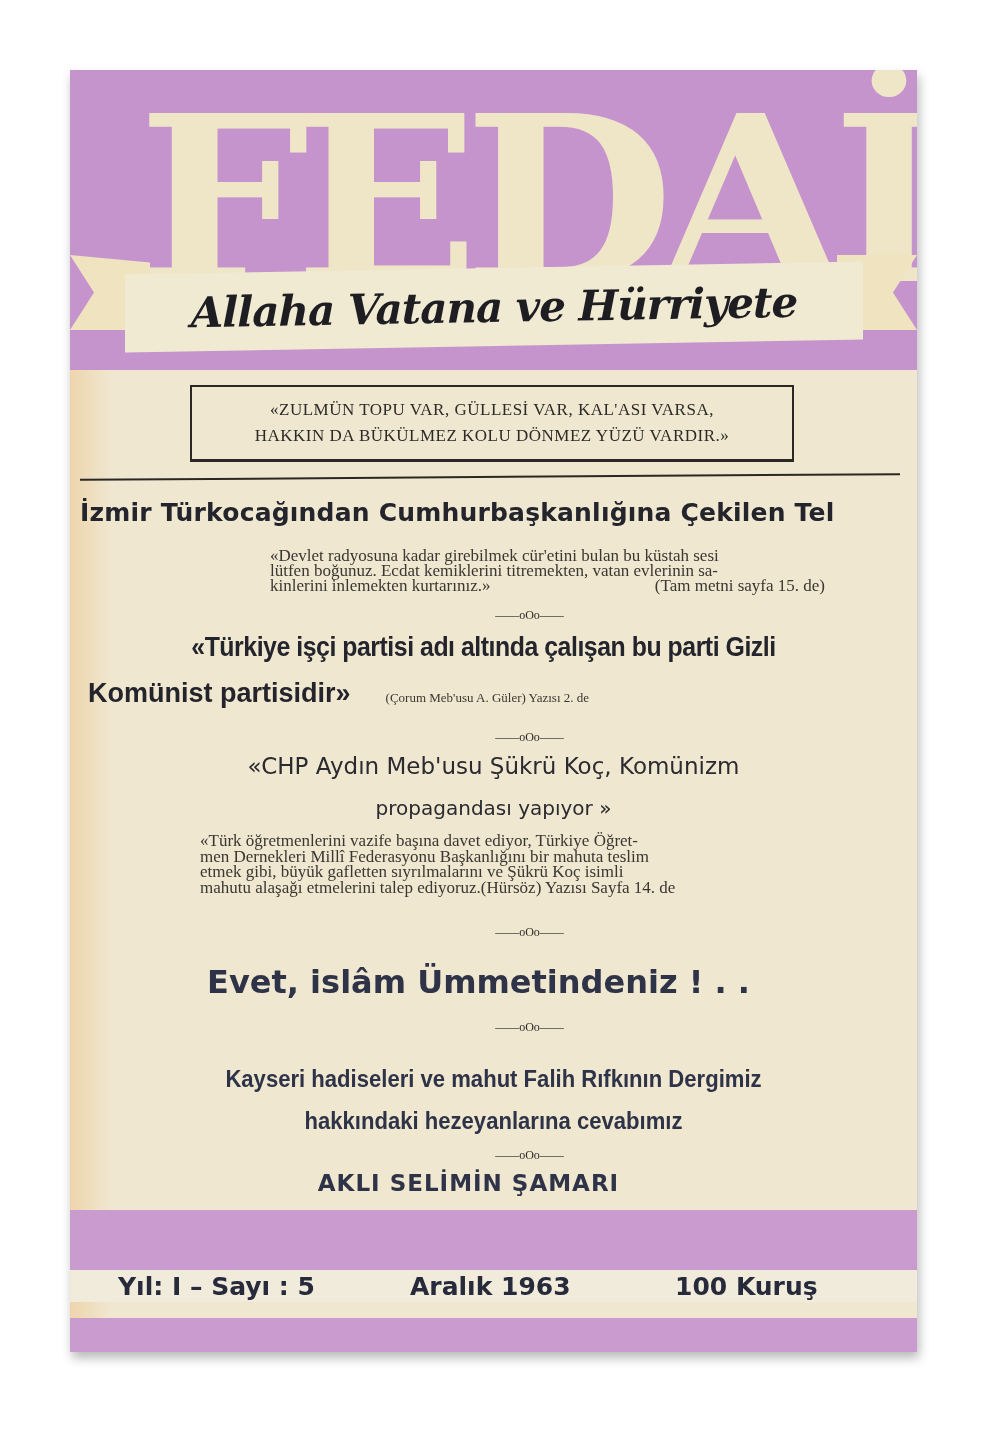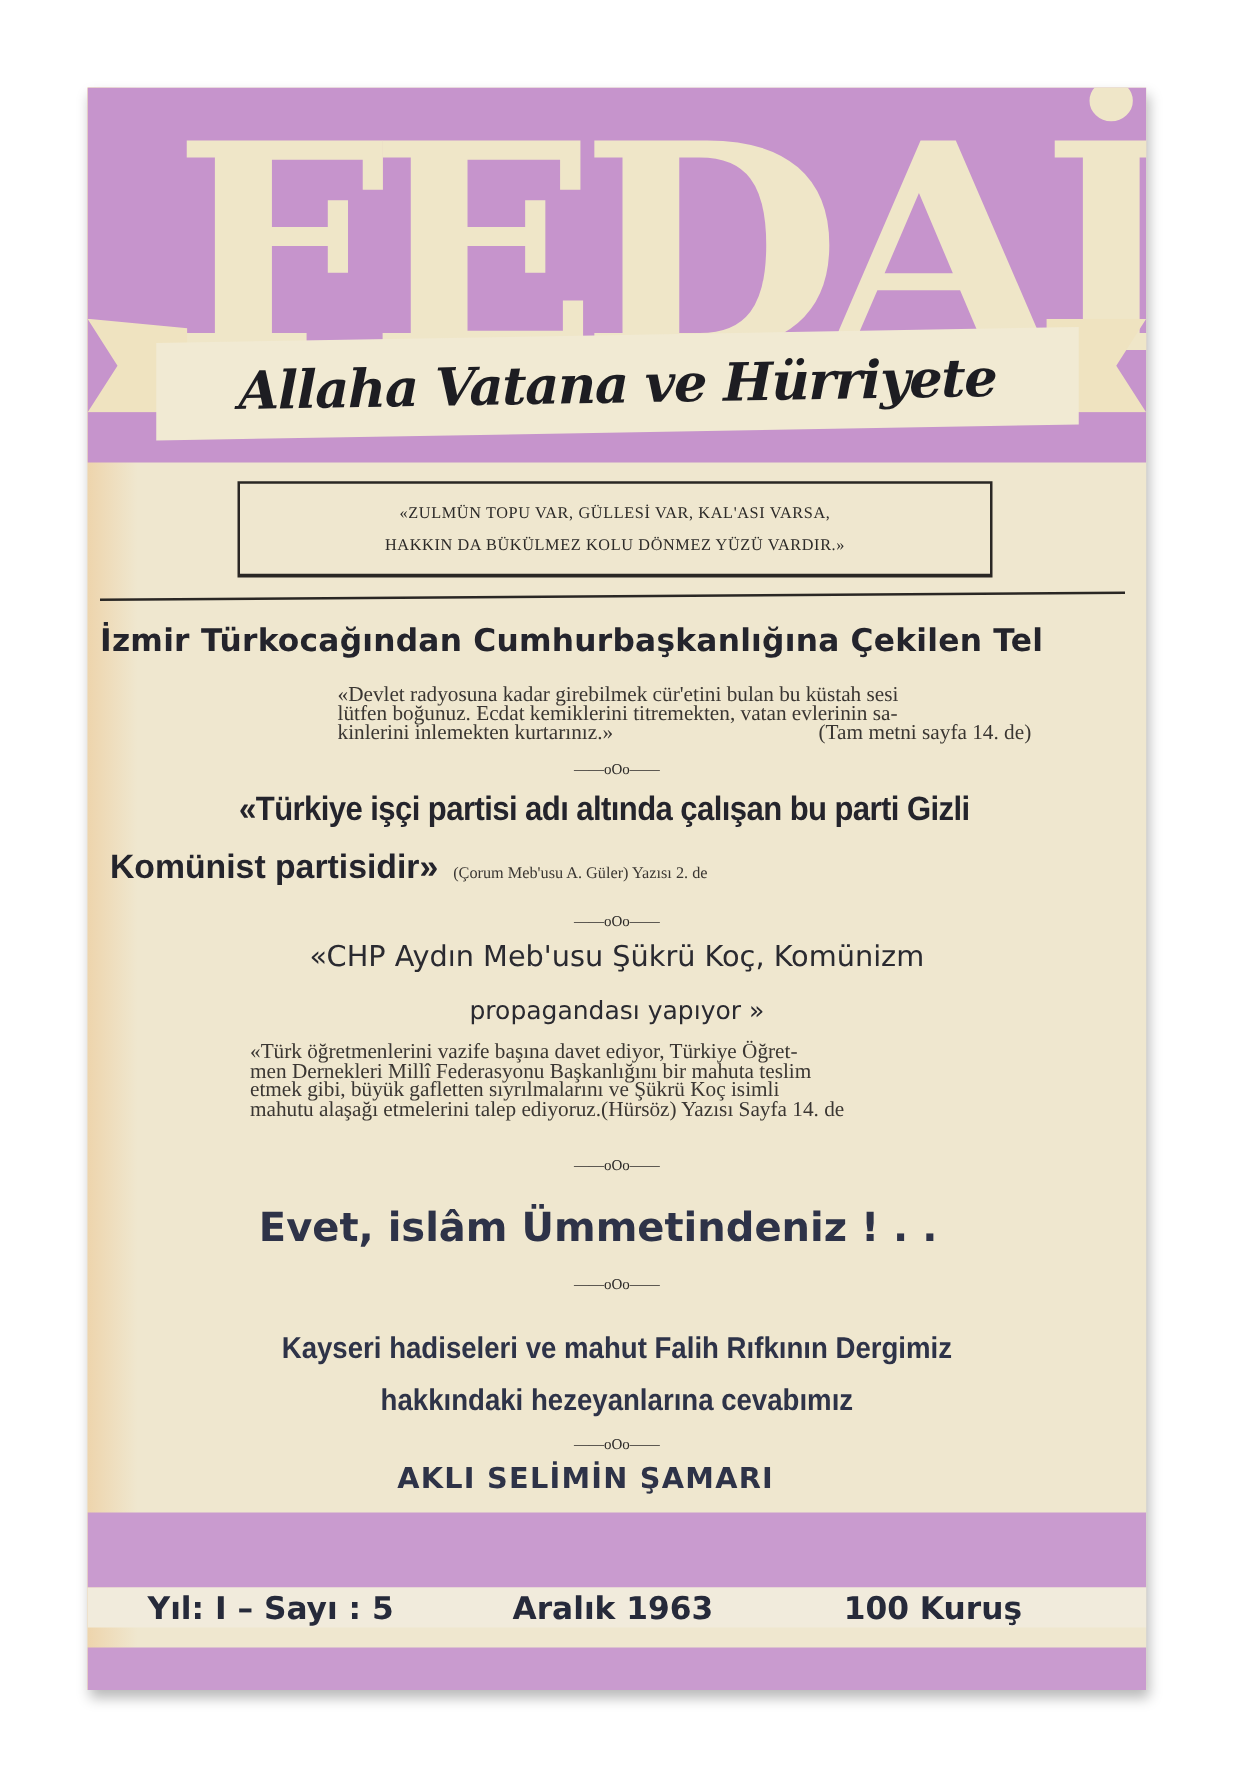--- a/index.html
+++ b/index.html
@@ -39,49 +39,49 @@
       transform: skewY(-1deg);
     }
     .slogan {
       font-family: "DejaVu Serif", serif; font-style: italic; font-weight: bold;
       font-size: 42px; color: #1d1d22; letter-spacing: -1px;
     }
     .quote-box {
       position: absolute; left: 120px; top: 315px; width: 600px; height: 72px;
       border: 2px solid #2a2724; border-bottom-width: 3px;
       display: flex; flex-direction: column; align-items: center; justify-content: center;
-      font-family: "Liberation Serif", serif; font-size: 13px; color: #2c2a28;
+      font-family: "Liberation Serif", serif; font-size: 17px; color: #2c2a28;
       line-height: 26px; letter-spacing: 0.5px;
     }
     .rule {
       position: absolute; left: 10px; top: 406px; width: 820px; height: 2px;
       background: #2a2724; transform: rotate(-0.4deg);
     }
     .headline {
       position: absolute; left: 0; width: 100%; text-align: center; color: #24242c;
     }
     .h-izmir { top: 428px; font-family: "DejaVu Sans", sans-serif; font-weight: bold; font-size: 25px; left: 10px; text-align: left; letter-spacing: 0.2px; }
     .para {
       position: absolute; font-family: "Liberation Serif", serif; font-size: 17px;
       line-height: 15px; color: #3a3632; text-align: justify;
     }
     .p-izmir { left: 200px; top: 478px; width: 555px; }
     .p-izmir .last { display: flex; justify-content: space-between; }
     .sep {
       position: absolute; left: 0; width: 100%; text-align: center;
-      font-family: "Liberation Serif", serif; font-size: 12px; color: #2c2a28;
+      font-family: "Liberation Serif", serif; font-size: 12px; color: #2c2a28; padding-left: 36px;
     }
     .h-tip {
       top: 562px; font-family: "Liberation Sans", sans-serif; font-weight: bold;
       font-size: 27px; letter-spacing: -0.5px; transform: scaleX(0.92); left: -10px;
     }
     .h-tip2 {
       position: absolute; top: 608px; left: 18px; color: #24242c;
       font-family: "Liberation Sans", sans-serif; font-weight: bold; font-size: 27px;
-      display: flex; align-items: baseline; gap: 12px;
+      display: flex; align-items: baseline; gap: 35px;
     }
     .h-tip2 .src { font-family: "Liberation Serif", serif; font-weight: normal; font-size: 13px; color: #3a3632; }
     .h-chp { top: 683px; font-family: "DejaVu Sans", sans-serif; font-size: 23px; color: #2a2a30; }
     .h-chp2 { top: 726px; font-family: "DejaVu Sans", sans-serif; font-size: 20px; color: #2a2a30; }
     .p-chp { left: 130px; top: 763px; width: 584px; line-height: 15.5px; }
     .h-islam {
       top: 893px; font-family: "DejaVu Sans", sans-serif; font-weight: bold; font-size: 32px;
       color: #2e3348; left: -15px;
     }
     .h-kayseri {
@@ -133,21 +133,21 @@
     <div>HAKKIN DA BÜKÜLMEZ KOLU DÖNMEZ YÜZÜ VARDIR.»</div>
   </div>
   <div class="rule"></div>
 
   <div class="headline h-izmir">İzmir Türkocağından Cumhurbaşkanlığına Çekilen Tel</div>
   <div class="para p-izmir">
     <div>«Devlet radyosuna kadar girebilmek cür'etini bulan bu küstah sesi</div>
     <div>lütfen boğunuz. Ecdat kemiklerini titremekten, vatan evlerinin sa-</div>
     <div class="last">
       <span>kinlerini inlemekten kurtarınız.»</span>
-      <span>(Tam metni sayfa 14. de)</span>
+      <span>(Tam metni sayfa 15. de)</span>
     </div>
   </div>
   <div class="sep" style="top:538px">——oOo——</div>
 
   <div class="headline h-tip">«Türkiye işçi partisi adı altında  çalışan bu parti Gizli</div>
   <div class="h-tip2">
     <span>Komünist partisidir»</span>
     <span class="src">(Çorum Meb'usu A. Güler) Yazısı 2. de</span>
   </div>
   <div class="sep" style="top:660px">——oOo——</div>

